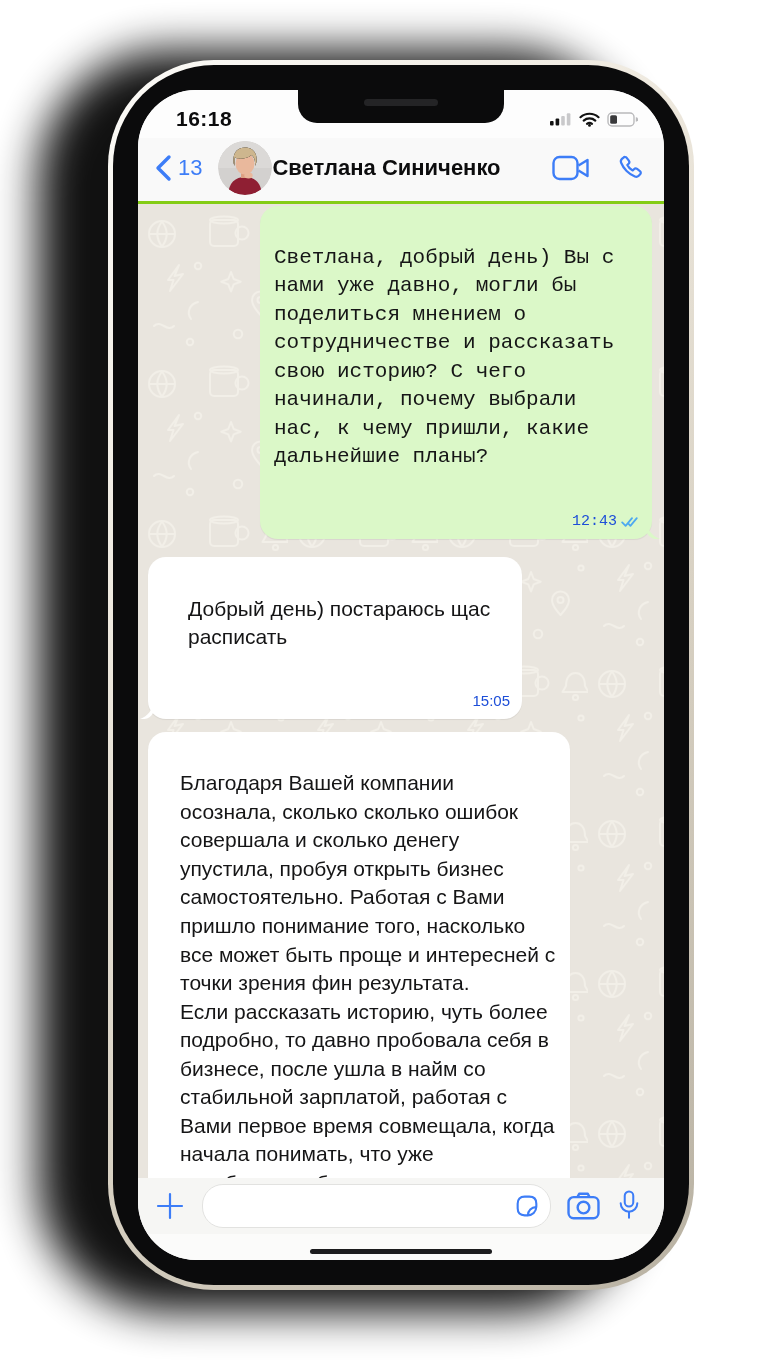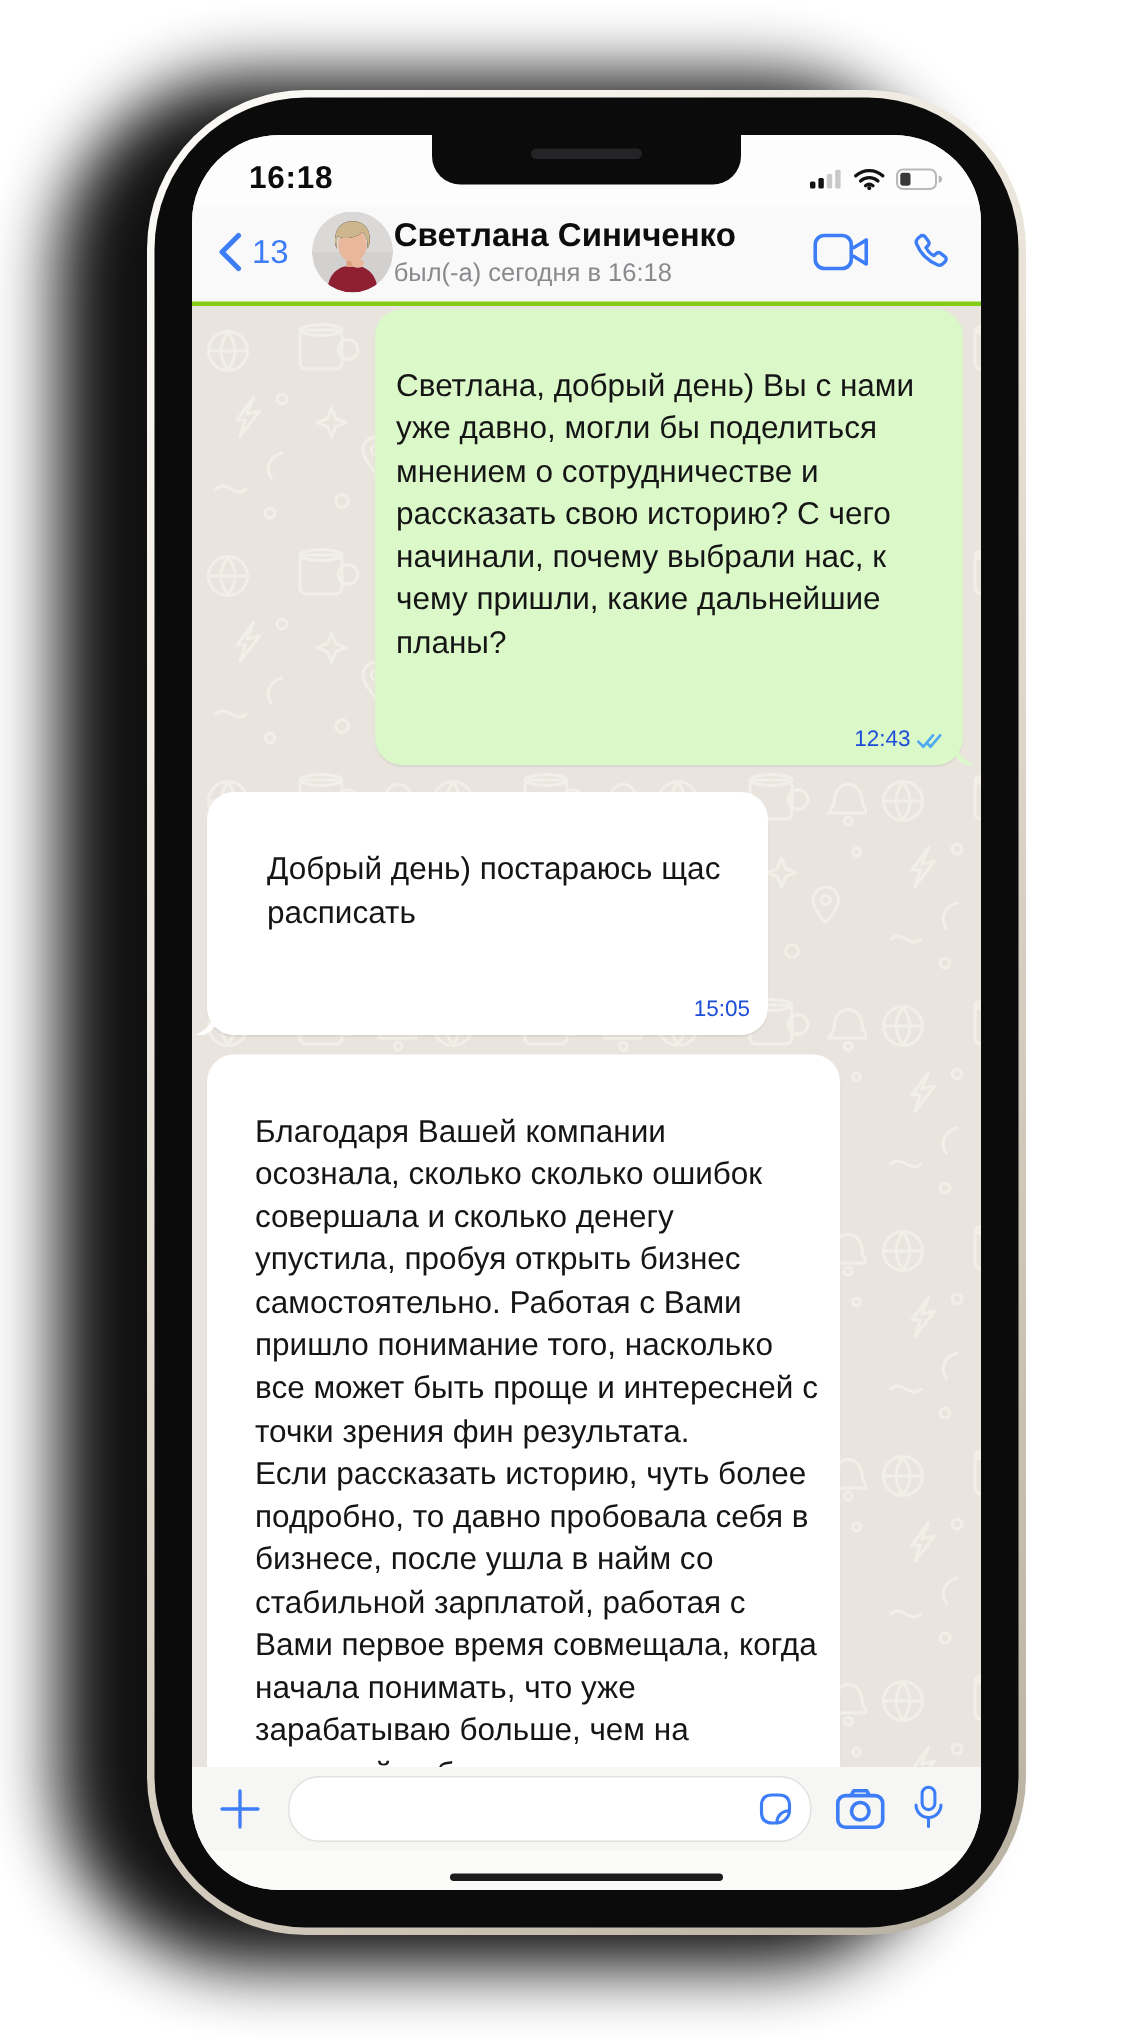--- a/index.html
+++ b/index.html
@@ -1,21 +1,21 @@
 <!DOCTYPE html>
 <html><head>
 <meta charset="utf-8">
 <style>
   html,body{margin:0;padding:0;background:#ffffff;}
   .stage{position:relative;width:757px;height:1361px;background:#ffffff;overflow:hidden;
          font-family:"Liberation Sans","DejaVu Sans",sans-serif;}
   
   .phone-shadow{position:absolute;left:38px;top:50px;width:600px;height:1262px;border-radius:130px;
                 background:#000;filter:blur(22px);opacity:.93;}
-  .phone{position:absolute;left:98px;top:60px;width:586px;height:1230px;border-radius:106px;
+  .phone{position:absolute;left:108px;top:60px;width:586px;height:1230px;border-radius:106px;
          background:linear-gradient(135deg,#fcfbf8 0%,#efeae0 30%,#d9d2c4 60%,#b8b1a2 100%);}
   .bezel{position:absolute;inset:5px;border-radius:101px;background:#0b0b0c;}
   .screen{position:absolute;inset:25px;border-radius:58px;background:#fdfdfd;overflow:hidden;
           display:flex;flex-direction:column;}
   .notch{position:absolute;left:50%;top:0;transform:translateX(-50%);width:206px;height:33px;
          background:#0b0b0c;border-radius:0 0 19px 19px;z-index:30;}
   .speaker{position:absolute;left:50%;top:9px;transform:translateX(-50%);width:74px;height:7px;
            border-radius:4px;background:#242426;}
   
   .statusbar{height:48px;flex:0 0 auto;display:flex;align-items:center;justify-content:space-between;
@@ -40,21 +40,21 @@
   .bubble{position:relative;border-radius:18px;padding:9px 14px 10px 14px;box-sizing:border-box;
           font-size:21px;line-height:1.36;color:#151516;white-space:pre-line;
           box-shadow:0 1px 1px rgba(0,0,0,.07);}
   .bubble.in{background:#ffffff;align-self:flex-start;}
   .bubble.out{background:#dbf8c8;align-self:flex-end;}
   .meta{position:absolute;right:12px;bottom:7px;display:flex;align-items:center;gap:4px;
         font-size:15px;color:#1d4ed8;white-space:nowrap;}
   .tail{position:absolute;bottom:0;width:13px;height:18px;}
   .tail.left{left:-8px;}
   .tail.right{right:-8px;}
-  .m1{max-width:392px;margin-right:2px;}
+  .m1{max-width:392px;margin-right:2px;font-family:Liberation Mono, monospace;}
   .m2{max-width:374px;margin-top:18px;padding-left:40px;}
   .m3{max-width:422px;margin-top:13px;padding-left:32px;}
   
   .composer{flex:0 0 auto;height:56px;background:#f6f6f4;display:flex;align-items:center;
             padding:0 22px 0 16px;box-sizing:border-box;gap:16px;}
   .pill{flex:1;height:42px;border-radius:21px;border:1.5px solid #e2e2e0;background:#ffffff;
         position:relative;display:flex;align-items:center;}
   .pill .sticker{position:absolute;right:9px;top:7px;}
   .blue{color:#3d7df7;}
   .safe-area{flex:0 0 auto;height:26px;background:#fbfbfa;position:relative;}
@@ -130,21 +130,20 @@
                 <ellipse cx="27" cy="22.5" rx="9.5" ry="11" fill="#e9b89c"></ellipse>
                 <path d="M15.5 22 C14.5 11 20 6.5 27 6.5 C34 6.5 39.5 11 38.5 21 L37 25 C37.5 19 36 16 33.5 14 C29 18 21 18.6 16.8 16.5 L16.5 25 Z" fill="#cdb globalization"></path>
                 <path d="M15.5 22 C14.5 11 20 6.5 27 6.5 C34 6.5 39.5 11 38.5 21 L37 25 C37.5 19 36 16 33.5 14 C29 18 21 18.6 16.8 16.5 L16.5 25 Z" fill="#cdb68e"></path>
                 <ellipse cx="30.5" cy="34.5" rx="4.2" ry="3" fill="#e9b89c"></ellipse>
               </g>
             </svg>
           </span>
 
           <span class="peer">
             <div class="peer-name">Светлана Синиченко</div>
-            <div class="peer-status">был(-а) сегодня в 16:18</div>
           </span>
 
           <span class="header-actions">
             <span>
               <svg width="38" height="26" viewBox="0 0 38 26">
                 <rect x="1.5" y="2" width="24" height="22" rx="6" fill="none" stroke="#3d7df7" stroke-width="2.4"></rect>
                 <path d="M26.5 10.5 L35.5 5 V21 L26.5 15.5" fill="none" stroke="#3d7df7" stroke-width="2.4" stroke-linejoin="round"></path>
               </svg>
             </span>
             <span>

